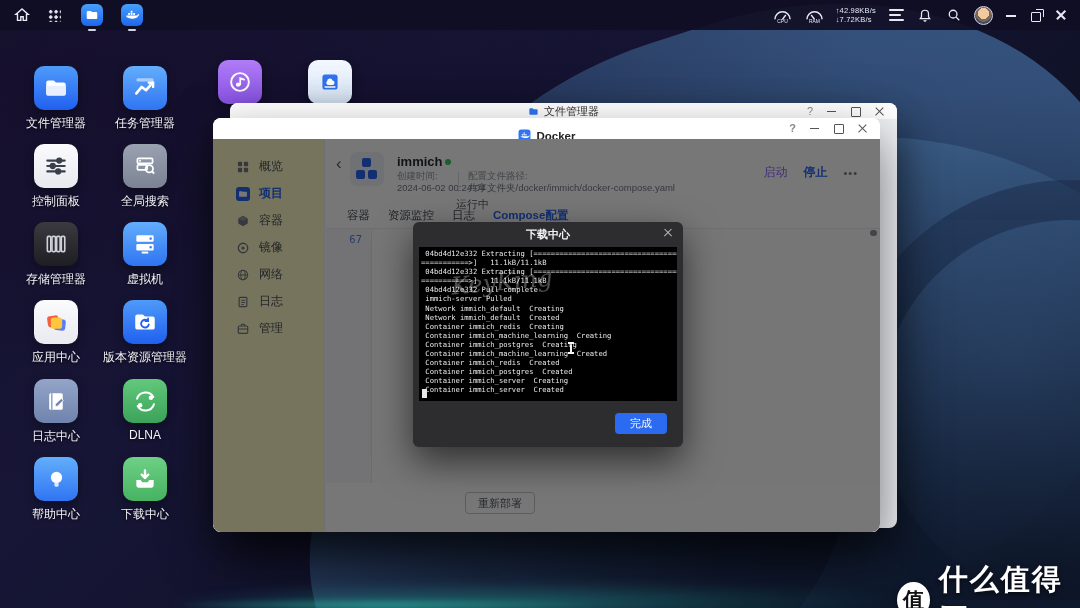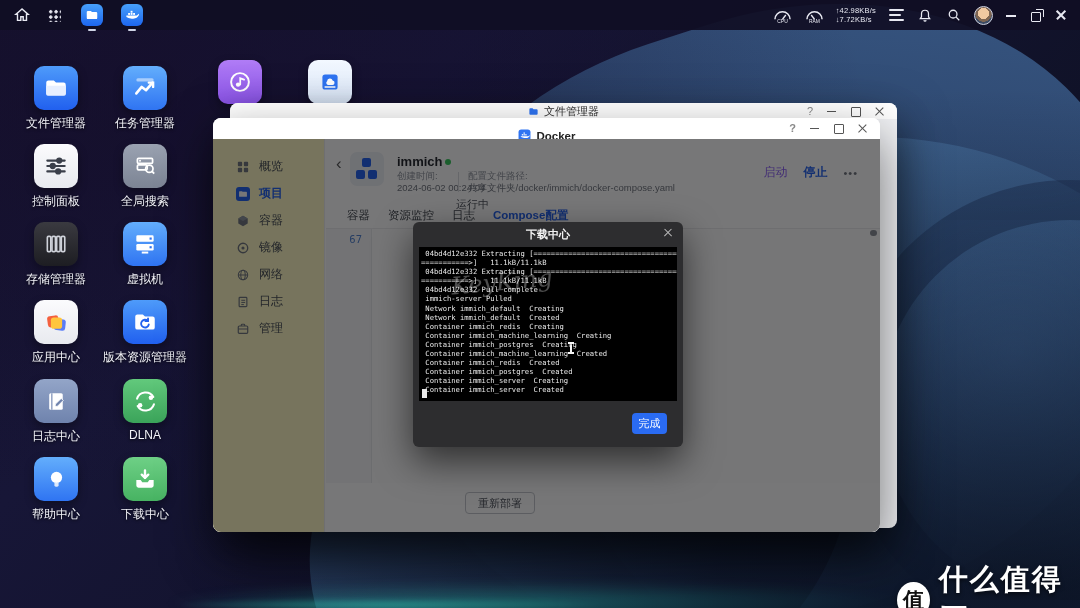--- a/index.html
+++ b/index.html
@@ -136,21 +136,21 @@
   #dlg-head { height:25px; display:flex; align-items:center; justify-content:center; position:relative;
               color:#f2f2f2; font-size:11px; font-weight:bold; }
   #dlg-close { position:absolute; right:9px; top:5px; width:12px; height:12px; cursor:pointer; }
   #dlg-close::before,#dlg-close::after { content:""; position:absolute; left:1px; top:5.4px; width:10px; height:1.3px; background:#bdbdbd; }
   #dlg-close::before{ transform:rotate(45deg);} #dlg-close::after{ transform:rotate(-45deg);}
   #dlg-term { position:absolute; left:6px; top:25px; width:258px; height:154px; background:#000; overflow:hidden; padding:2px 0 0 2px; }
   .tline { white-space:pre; overflow:hidden; font-family:"DejaVu Sans Mono", monospace; font-size:7.2px; line-height:9.1px; color:#e8e8e8; }
   .block-cursor { position:absolute; left:3px; bottom:3px; width:5px; height:9px; background:#e8e8e8; }
   #dlg-wm { position:absolute; left:38px; top:46px; font-family:"DejaVu Serif", serif; font-style:italic; font-size:24px;
             color:rgba(255,255,255,.30); transform:rotate(-5deg); pointer-events:none; }
-  #dlg-done { position:absolute; right:16px; bottom:13px; width:35px; height:21px; border:none; border-radius:4px;
+  #dlg-done { position:absolute; right:16px; bottom:13px; width:52px; height:21px; border:none; border-radius:4px;
               background:#2a6bf2; color:#fff; font-size:11px; cursor:pointer; font-family:inherit; }
 
   
   #ibeam { position:absolute; left:567px; top:342px; width:7px; height:12px; z-index:60; pointer-events:none; }
   #ibeam::before { content:""; position:absolute; left:3px; top:1px; width:1.6px; height:10px; background:#f5f5f5; box-shadow:0 0 2px rgba(0,0,0,.8); }
   #ibeam::after { content:""; position:absolute; left:0.5px; top:0; width:6px; height:1.6px; background:#f5f5f5;
                   box-shadow:0 10px 0 #f5f5f5, 0 0 2px rgba(0,0,0,.8); }
 
   
   #smzdm { position:absolute; left:897px; top:560px; display:flex; align-items:center; gap:9px; z-index:45; }

